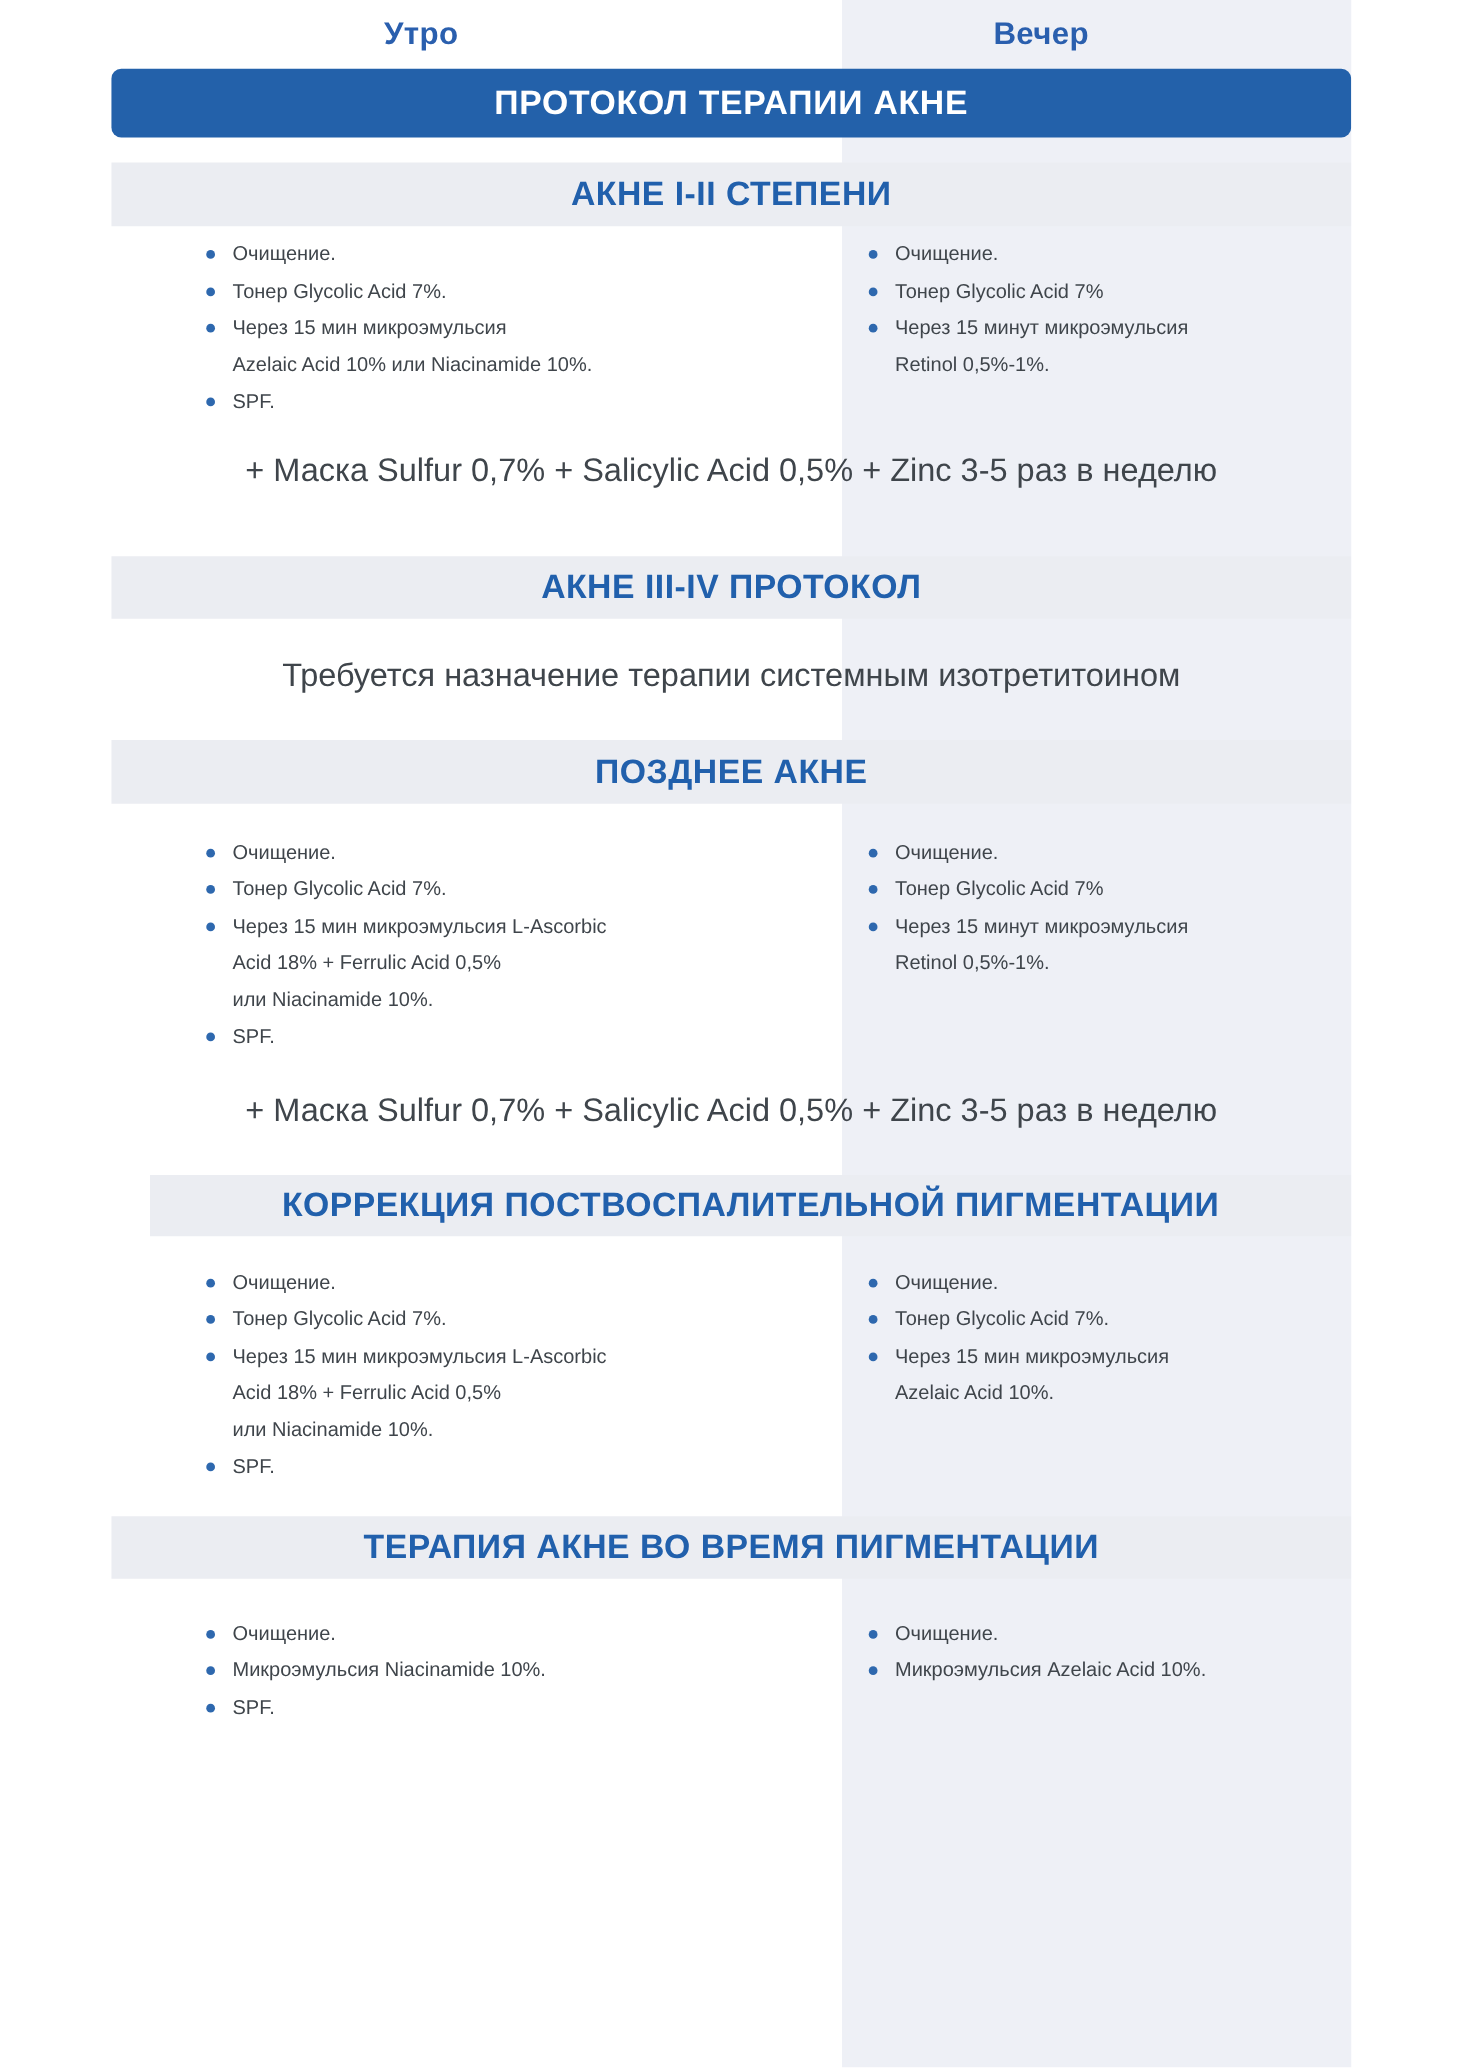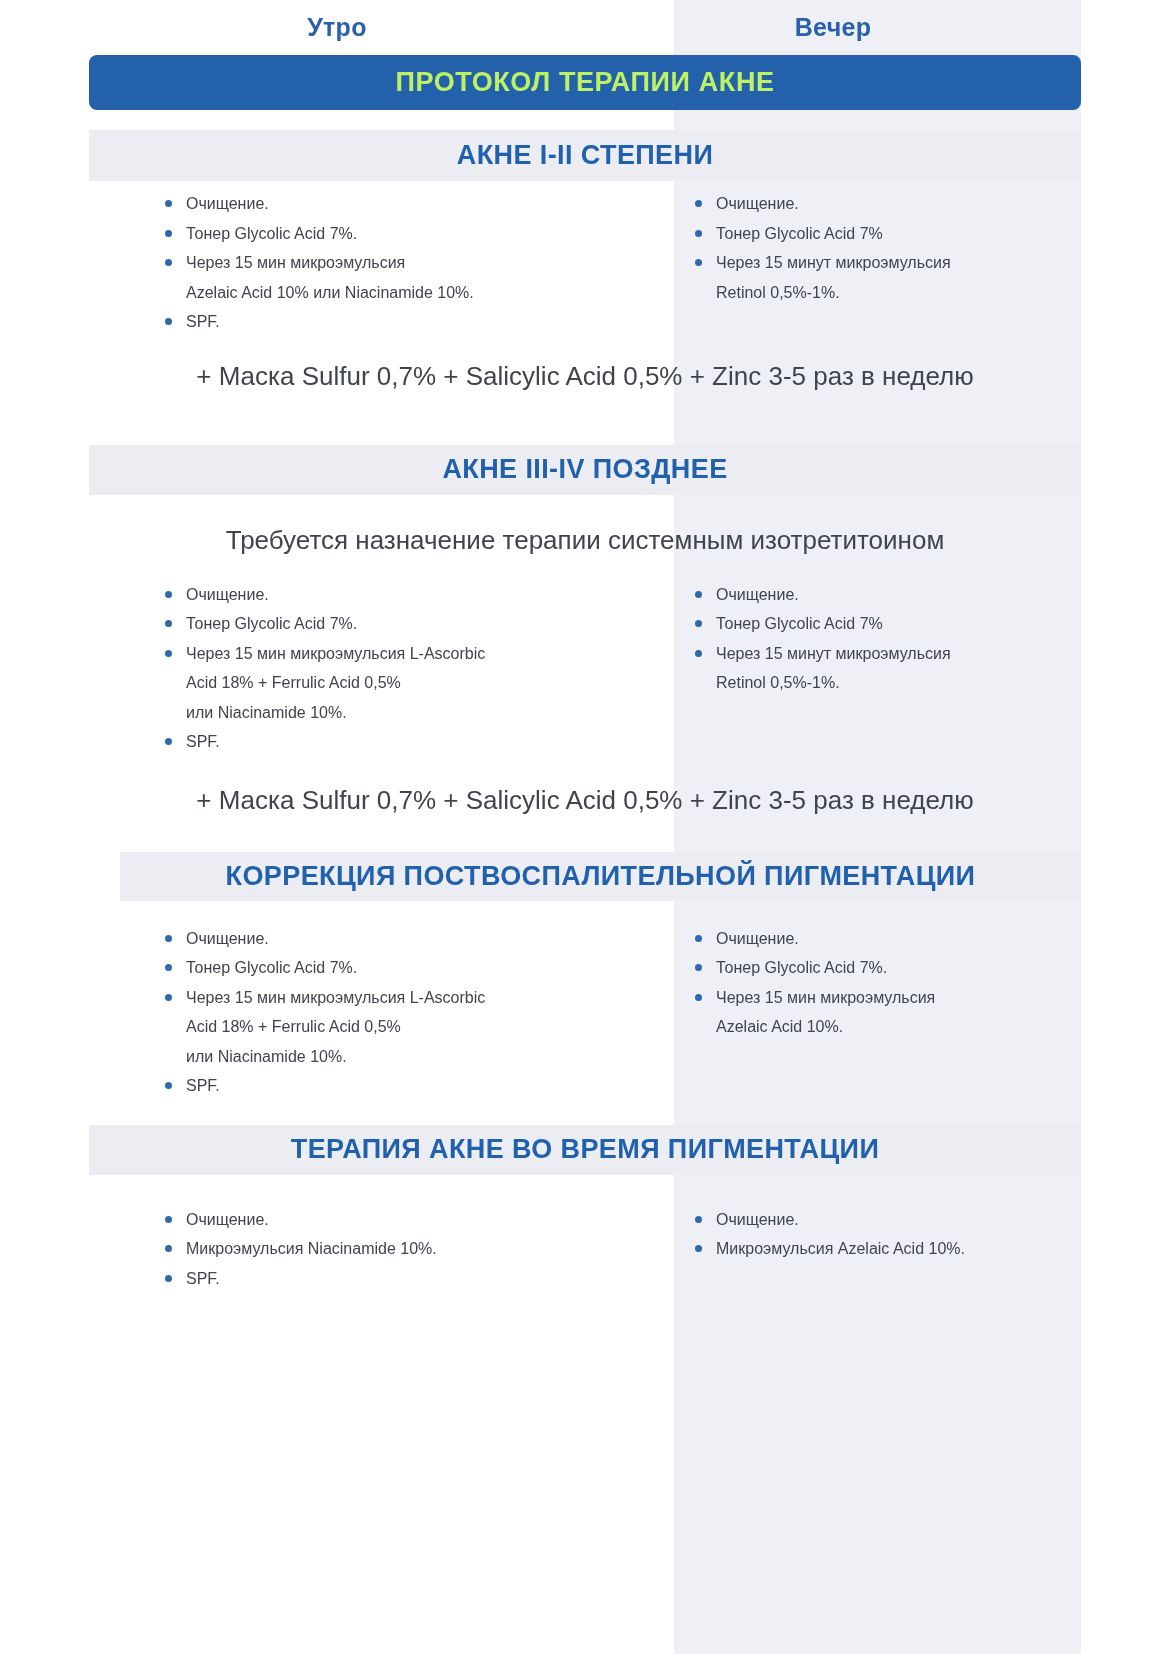--- a/index.html
+++ b/index.html
@@ -14,21 +14,21 @@
   .cols-header { display:flex; height:55px; }
   .cols-header .half {
     width:585px; display:flex; align-items:center; justify-content:center;
   }
   .col-title {
     color:#2a5fae; font-weight:bold; font-size:25px; letter-spacing:0.3px;
   }
   .banner {
     height:55px; background:#2361aa; border-radius:8px;
     display:flex; align-items:center; justify-content:center;
-    color:#bef264; font-weight:bold; font-size:27px; letter-spacing:0.6px;
+    color:#ffffff; font-weight:bold; font-size:27px; letter-spacing:0.6px;
   }
   .band {
     background:#ebedf2; color:#2160ac;
     display:flex; align-items:center; justify-content:center;
     font-weight:bold; font-size:27px; letter-spacing:0.4px;margin-top:20px;
   }
   .band-1 { height:51px; }
   .band-2 { height:50px; margin-top:54px; }
   .band-3 { height:51px; margin-top:37px; }
   .band-4 { height:49px; margin-top:37px;margin-left:31px; }
@@ -84,23 +84,24 @@
     </ul>
     <ul class="blist blist-right">
       <li>Очищение.</li>
       <li>Тонер Glycolic Acid 7%</li>
       <li>Через 15 минут микроэмульсия
 Retinol 0,5%-1%.</li>
     </ul>
   </div>
   <p class="center-line footnote-1">+ Маска Sulfur 0,7% + Salicylic Acid 0,5% + Zinc 3-5 раз в неделю</p>
 
-  <div class="band band-2">АКНЕ III-IV ПОЗДНЕЕ</div>
+  <div class="band band-2">АКНЕ III-IV ПРОТОКОЛ</div>
   <p class="center-line note-1">Требуется назначение терапии системным изотретитоином</p>
 
+  <div class="band band-3">ПОЗДНЕЕ АКНЕ</div>
   <div class="row row-2">
     <ul class="blist blist-left">
       <li>Очищение.</li>
       <li>Тонер Glycolic Acid 7%.</li>
       <li>Через 15 мин микроэмульсия L-Ascorbic
 Acid 18% + Ferrulic Acid 0,5%
 или Niacinamide 10%.</li>
       <li>SPF.</li>
     </ul>
     <ul class="blist blist-right">

